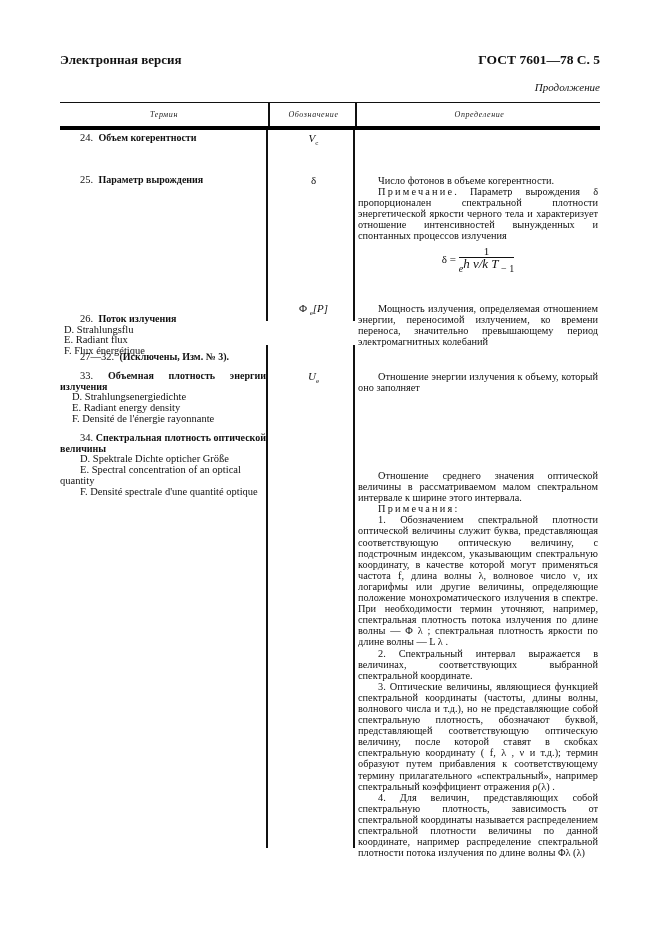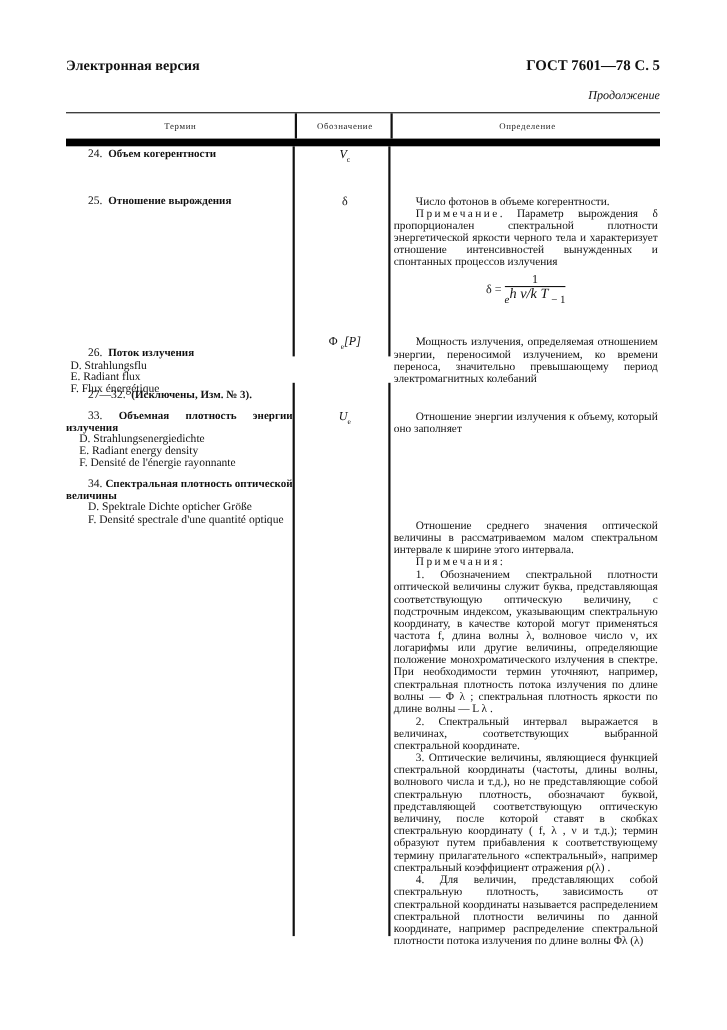--- a/index.html
+++ b/index.html
@@ -7,21 +7,21 @@
     width: 661px; height: 936px; position: relative; overflow: hidden;
     font-family: "Liberation Serif", "DejaVu Serif", serif;
     color: #111;
   }
   .page-header { position: absolute; top: 52px; left: 60px; width: 540px; height: 16px; }
   .hdr-left { position: absolute; left: 0; top: 0; font-weight: bold; font-size: 13px; }
   .hdr-right { position: absolute; right: 0; top: 0; font-weight: bold; font-size: 13.5px; }
   .continuation { position: absolute; top: 81px; right: 61px; font-style: italic; font-size: 11px; }
 
   .table { position: absolute; left: 60px; top: 102px; width: 540px; }
-  .thead { position: relative; height: 23px; border-top: 1px solid #111; border-bottom: 7px solid #000000; }
+  .thead { position: relative; height: 23px; border-top: 1px solid #111; border-bottom: 4px solid #000000; font-style: italic; }
   .th { position: absolute; top: 0; height: 23px; line-height: 23px; font-size: 8px; letter-spacing: 0.6px; text-align: center; color: #222; }
   .th.c1 { left: 0; width: 208px; }
   .th.c2 { left: 208px; width: 87px; border-left: 2px solid #111; }
   .th.c3 { left: 295px; width: 245px; border-left: 2px solid #111; }
 
   .body { position: relative; }
   .vline { position: absolute; width: 2px; background: #111; }
 
   .term { position: absolute; left: 0; width: 206px; font-size: 10.5px; line-height: 10.7px; }
   .term b { font-weight: bold; font-size: 10px; }
@@ -65,21 +65,21 @@
     <div class="vline" style="left:293px; top:215px; height:503px;"></div>
 
     <div class="term" style="top:3px;">
       <span class="lang indent"><span>24.</span>&nbsp; <b>Объем когерентности</b></span>
     </div>
     <div class="sym" style="top:2px;">
       <span>V</span><sub style="font-style:normal;">c</sub>
     </div>
 
     <div class="term" style="top:45px;">
-      <span class="lang indent"><span>25.</span>&nbsp; <b>Отношение вырождения</b></span>
+      <span class="lang indent"><span>25.</span>&nbsp; <b>Параметр вырождения</b></span>
     </div>
     <div class="sym plain" style="top:44px;">δ</div>
     <div class="def" style="top:45px;">
       <p>Число фотонов в объеме когерентности.</p>
       <p><span class="spaced">Примечание</span><span>. Параметр вырождения δ пропорционален спектральной плотности энергетической яркости черного тела и характеризует отношение интенсивностей вынужденных и спонтанных процессов излучения</span></p>
       <div class="formula">
         <span>δ =</span>
         <span class="frac">
           <span class="num1">1</span>
           <span class="den"><i>e</i><sup>h ν/k T</sup><span> − 1</span></span>
@@ -113,20 +113,21 @@
     <div class="sym" style="top:240px;">
       <span>U</span><sub style="font-style:normal;">e</sub>
     </div>
     <div class="def" style="top:241px;">
       <p>Отношение энергии излучения к объему, который оно заполняет</p>
     </div>
 
     <div class="term" style="top:303px;">
       <div class="ind" style="text-align:justify;"><span>34.</span> <b>Спектральная плотность оптической величины</b></div>
       <div class="ind">D. Spektrale Dichte opticher Größe</div>
+      <div class="ind">E. Spectral concentration of an optical quantity</div>
       <div class="ind">F. Densité spectrale d'une quantité optique</div>
     </div>
     <div class="def" style="top:303px;margin-top:37px;">
       <p>Отношение среднего значения оптической величины в рассматриваемом малом спектральном интервале к ширине этого интервала.</p>
       <p class="spaced">Примечания:</p>
       <p>1. Обозначением спектральной плотности оптической величины служит буква, представляющая соответствующую оптическую величину, с подстрочным индексом, указывающим спектральную координату, в качестве которой могут применяться частота f, длина волны λ, волновое число ν, их логарифмы или другие величины, определяющие положение монохроматического излучения в спектре. При необходимости термин уточняют, например, спектральная плотность потока излучения по длине волны — Φ λ ; спектральная плотность яркости по длине волны — L λ .</p>
       <p>2. Спектральный интервал выражается в величинах, соответствующих выбранной спектральной координате.</p>
       <p>3. Оптические величины, являющиеся функцией спектральной координаты (частоты, длины волны, волнового числа и т.д.), но не представляющие собой спектральную плотность, обозначают буквой, представляющей соответствующую оптическую величину, после которой ставят в скобках спектральную координату ( f, λ , ν и т.д.); термин образуют путем прибавления к соответствующему термину прилагательного «спектральный», например спектральный коэффициент отражения ρ(λ) .</p>
       <p>4. Для величин, представляющих собой спектральную плотность, зависимость от спектральной координаты называется распределением спектральной плотности величины по данной координате, например распределение спектральной плотности потока излучения по длине волны Φλ (λ)</p>
     </div>

